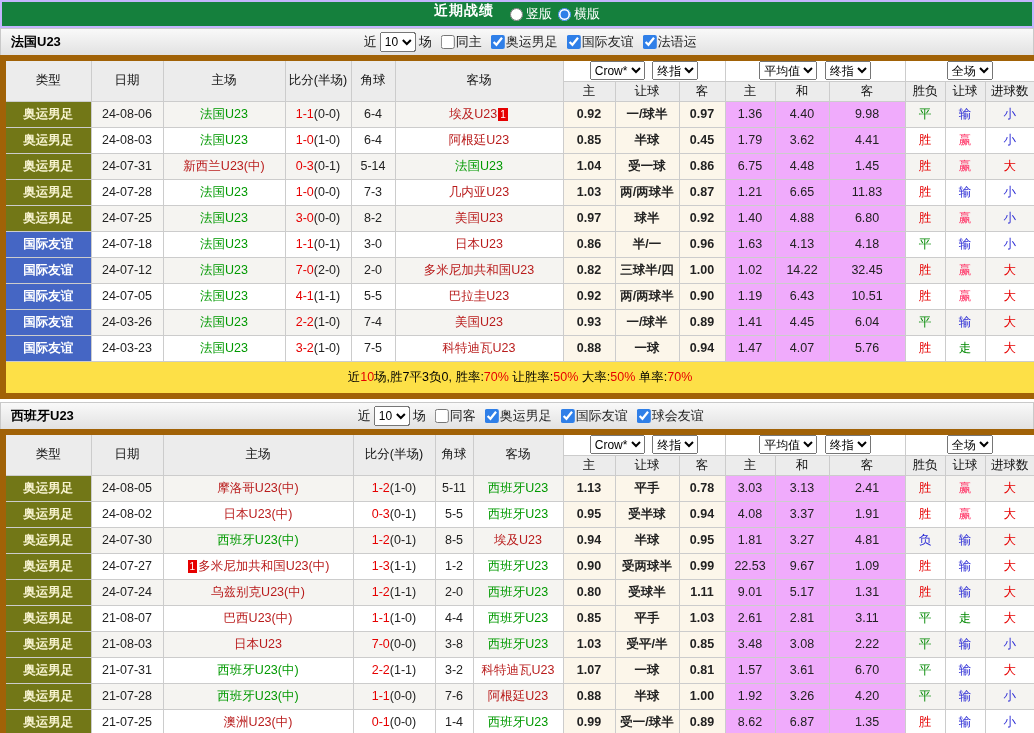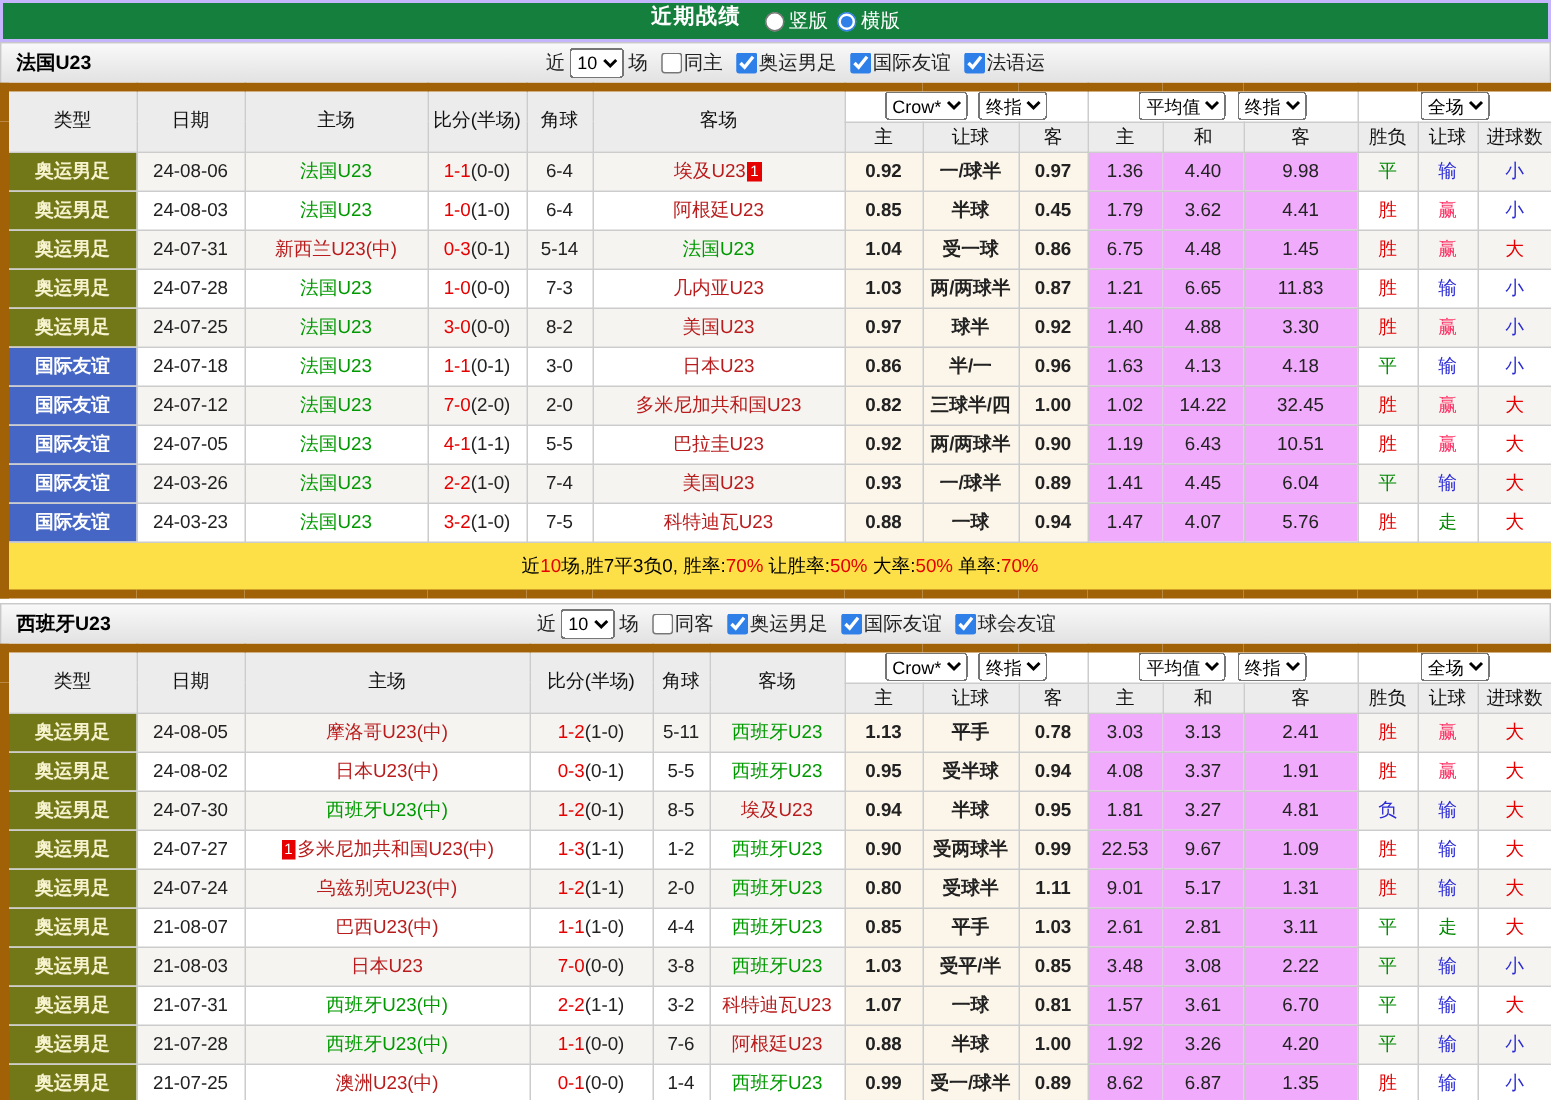--- a/index.html
+++ b/index.html
@@ -210,21 +210,21 @@
           <td>24-07-25</td>
           <td><span class="team g">法国U23</span></td>
           <td><span class="sc">3-0</span><span class="half">(0-0)</span></td>
           <td>8-2</td>
           <td><span class="team">美国U23</span></td>
           <td class="cr">0.97</td>
           <td class="cr">球半</td>
           <td class="cr">0.92</td>
           <td class="bl">1.40</td>
           <td class="bl">4.88</td>
-          <td class="bl">3.30</td>
+          <td class="bl">6.80</td>
           <td><span class="c-r">胜</span></td>
           <td><span class="c-p">赢</span></td>
           <td><span class="c-b">小</span></td>
         </tr>
         <tr>
           <td class="type tblue">国际友谊</td>
           <td>24-07-18</td>
           <td><span class="team g">法国U23</span></td>
           <td><span class="sc">1-1</span><span class="half">(0-1)</span></td>
           <td>3-0</td>

